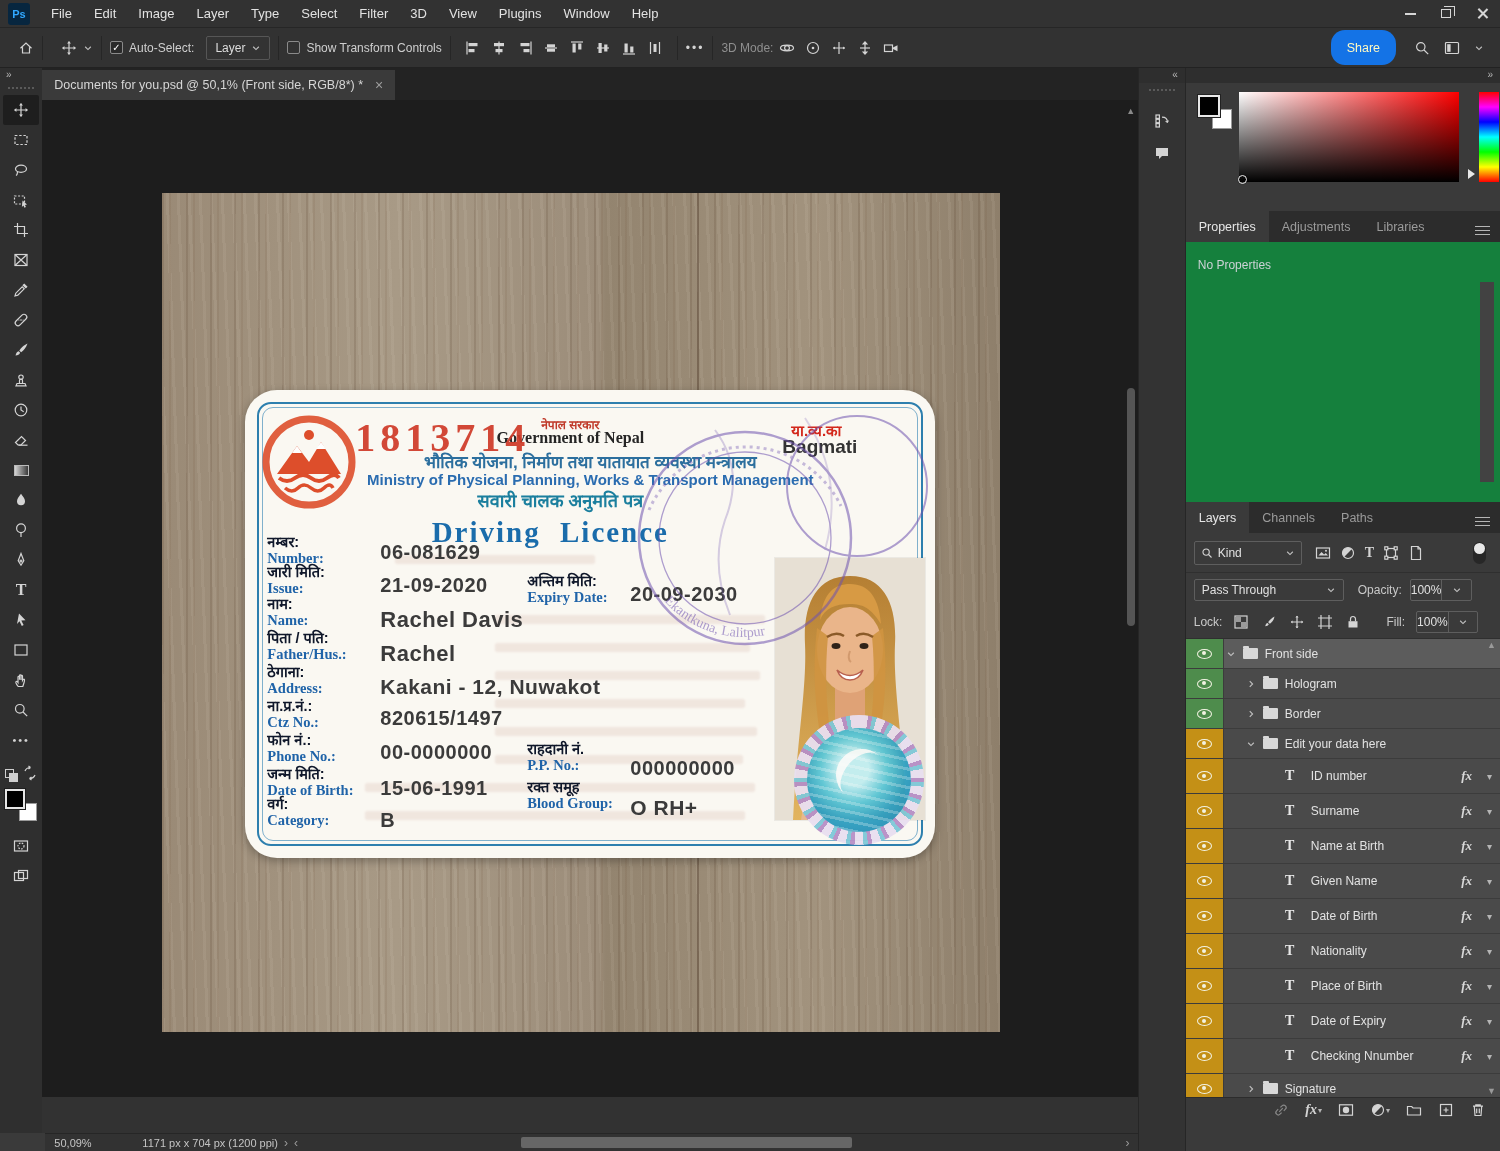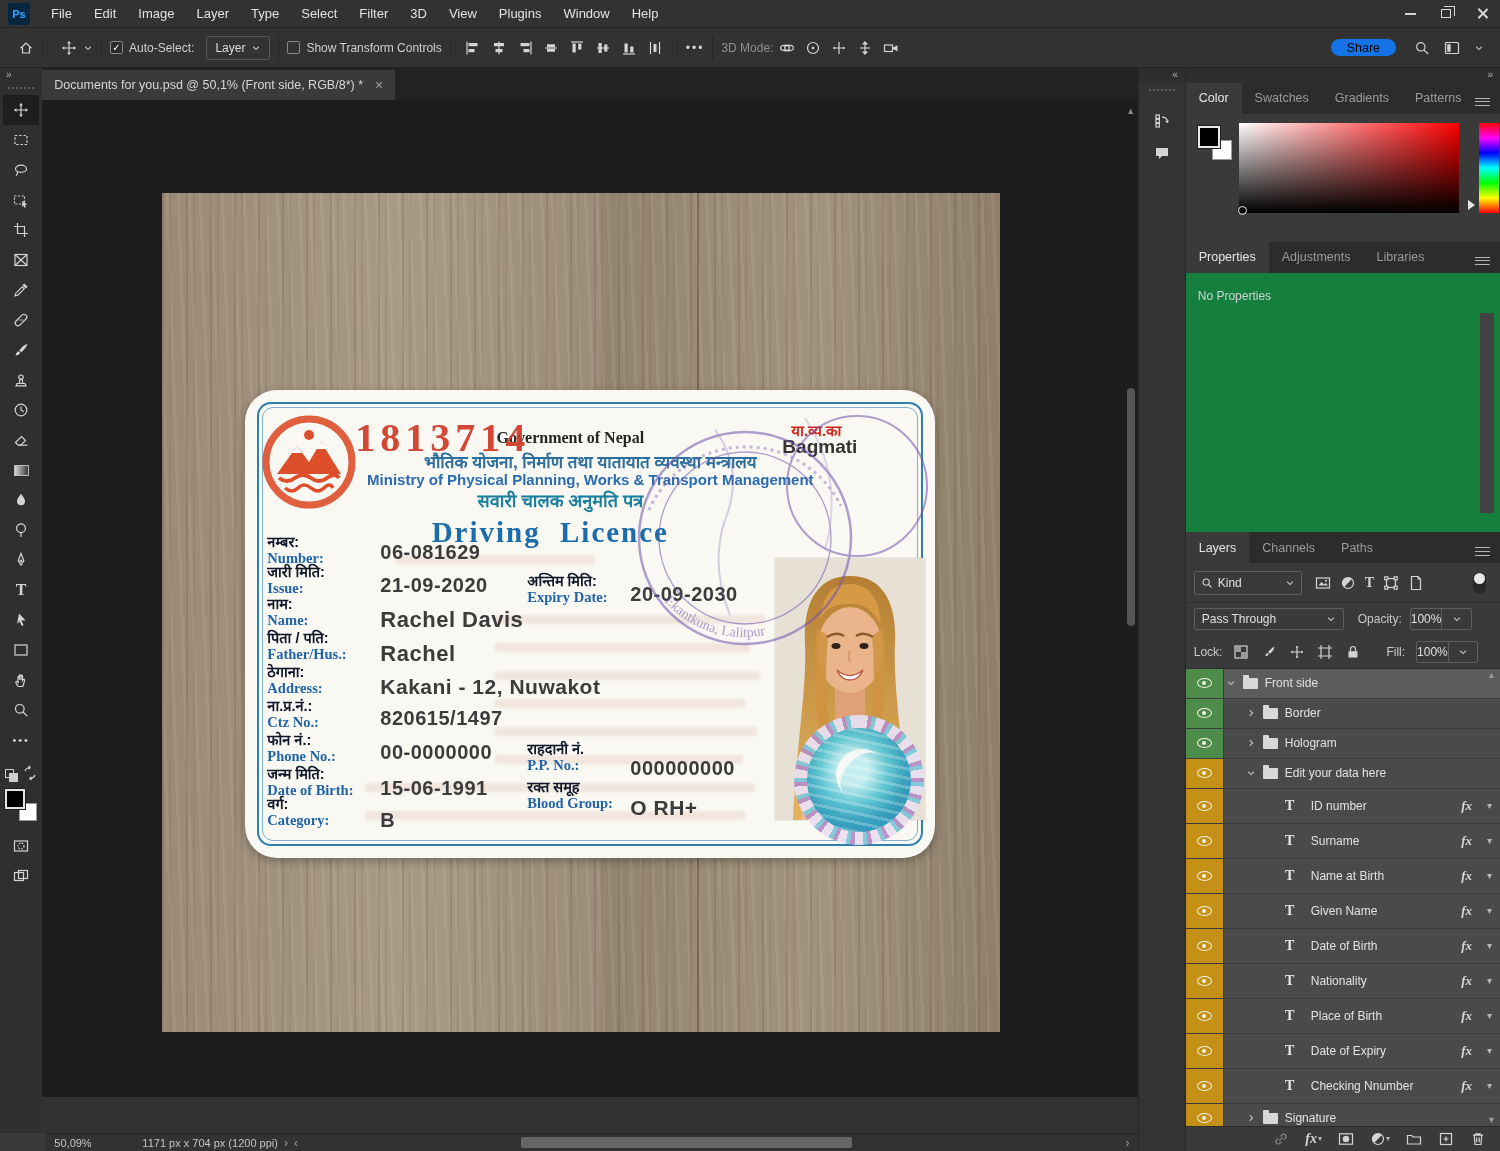--- a/index.html
+++ b/index.html
@@ -23,21 +23,21 @@
   
   .optionsbar { display:flex; align-items:center; height:40px; background:#323232; border-bottom:1px solid #222; font-size:12px; }
   .ob-sep { width:1px; height:24px; background:#262626; margin:0 8px; }
   .icon { display:inline-flex; align-items:center; justify-content:center; }
   .ti { font-size:13px; color:#d4d4d4; font-weight:bold; }
   .checkbox { width:13px; height:13px; border:1px solid #8a8a8a; border-radius:2px; background:#2a2a2a; display:inline-flex; align-items:center; justify-content:center; font-size:10px; color:#fff; margin-right:6px; }
   .dropdown { display:inline-flex; align-items:center; gap:6px; background:#333; border:1px solid #565656; border-radius:2px; height:24px; padding:0 8px; color:#ddd; }
   .ob-label { color:#cfcfcf; }
   .ob-dim { color:#8f8f8f; }
   .align-group { display:flex; gap:10px; align-items:center; margin:0 6px; }
-  .share-btn { background:#1473e6; color:#000000; border-radius:14px; height:17px; padding:0 16px; display:flex; align-items:center; font-size:12.5px; margin-left:auto; }
+  .share-btn { background:#1473e6; color:#fef9c3; border-radius:14px; height:35px; padding:0 16px; display:flex; align-items:center; font-size:12.5px; margin-left:auto; }
   .ob-right { display:flex; align-items:center; gap:14px; margin:0 16px 0 18px; }
 
   
   .main { display:flex; height:1083px; }
 
   
   .tools { width:45px; background:#2f2f2f; position:relative; display:flex; flex-direction:column; align-items:center; }
   .tools::after { content:""; position:absolute; bottom:0; left:0; width:45px; height:18px; background:#3a3a3a; }
   .tools-head { width:100%; height:16px; color:#b5b5b5; font-size:10px; padding-left:6px; line-height:14px; }
   .grip { width:26px; border-top:2px dotted #5a5a5a; margin:3px 0 6px 0; }
@@ -591,20 +591,21 @@
               <circle cx="50" cy="50" r="43" fill="none" stroke="#dd4e2b" stroke-width="7" opacity=".9"></circle>
               <path d="M18 62 L38 34 L50 50 L62 30 L82 62 Z" fill="#dd4e2b"></path>
               <path d="M33 41 l5 -7 5 7 z" fill="#fff"></path>
               <path d="M57 37 l5 -7 5 7 z" fill="#fff"></path>
               <circle cx="50" cy="23" r="5" fill="#dd4e2b"></circle>
               <path d="M20 66 q8 6 16 0 t16 0 t16 0 t12 0" stroke="#dd4e2b" stroke-width="4" fill="none"></path>
               <path d="M26 76 q7 6 13 0 t13 0 t13 0 t9 0" stroke="#dd4e2b" stroke-width="3.5" fill="none"></path>
             </svg>
 
             <div class="serial">1813714</div>
+            <div class="gov-np">नेपाल सरकार</div>
             <div class="gov-en">Government of Nepal</div>
             <div class="office-np">या.व्य.का</div>
             <div class="zone">Bagmati</div>
             <div class="min-np">भौतिक योजना, निर्माण तथा यातायात व्यवस्था मन्त्रालय</div>
             <div class="min-en">Ministry of Physical Planning, Works &amp; Transport Management</div>
             <div class="title-np">सवारी चालक अनुमति पत्र</div>
             <div class="title-en">Driving Licence</div>
 
             <div class="fld f-number">
               <span class="np">नम्बर:</span>
@@ -745,27 +746,20 @@
       <span class="icon dock-btn">
           <svg viewBox="0 0 16 16" width="16" height="16" fill="none" stroke="#d4d4d4" stroke-width="1.2">
             <path d="M2 3h12v8H8l-3 3v-3H2z" fill="#d4d4d4" stroke="none"></path>
           </svg>
         </span>
     </div>
 
     <div class="panels">
       <div class="pheader">»</div>
 
-      <div class="ptabs" id="color-tabs">
-          <span class="ptab active">Color</span>
-          <span class="ptab">Swatches</span>
-          <span class="ptab">Gradients</span>
-          <span class="ptab">Patterns</span>
-          <span class="pmenu"></span>
-        </div>
       <div class="color-content">
         <span class="cc-bg"></span>
         <span class="cc-fg"></span>
         <div class="sat-field">
           <span class="sat-cursor"></span>
         </div>
         <div class="hue-bar"></div>
         <span class="hue-slider"></span>
       </div>
 
@@ -920,35 +914,35 @@
             <div class="eye-cell green">
               <span class="eye"></span>
             </div>
             <div class="row-body" style="padding-left: 22px;">
               <span class="icon">
                 <svg viewBox="0 0 16 16" width="10" height="10" fill="none" stroke="#c0c0c0" stroke-width="1.8">
                   <path d="M6 3.5l4.5 4.5L6 12.5"></path>
                 </svg>
               </span>
               <span class="folder-ic"></span>
-              <span>Border</span>
+              <span>Hologram</span>
             </div>
           </div>
           <div class="layer-row h30">
             <div class="eye-cell green">
               <span class="eye"></span>
             </div>
             <div class="row-body" style="padding-left: 22px;">
               <span class="icon">
                 <svg viewBox="0 0 16 16" width="10" height="10" fill="none" stroke="#c0c0c0" stroke-width="1.8">
                   <path d="M6 3.5l4.5 4.5L6 12.5"></path>
                 </svg>
               </span>
               <span class="folder-ic"></span>
-              <span>Hologram</span>
+              <span>Border</span>
             </div>
           </div>
           <div class="layer-row h30">
             <div class="eye-cell yellow">
               <span class="eye"></span>
             </div>
             <div class="row-body" style="padding-left: 22px;">
               <span class="icon">
                 <svg viewBox="0 0 16 16" width="10" height="10" fill="none" stroke="#c0c0c0" stroke-width="1.8">
                   <path d="M3.5 6l4.5 4.5L12.5 6"></path>

